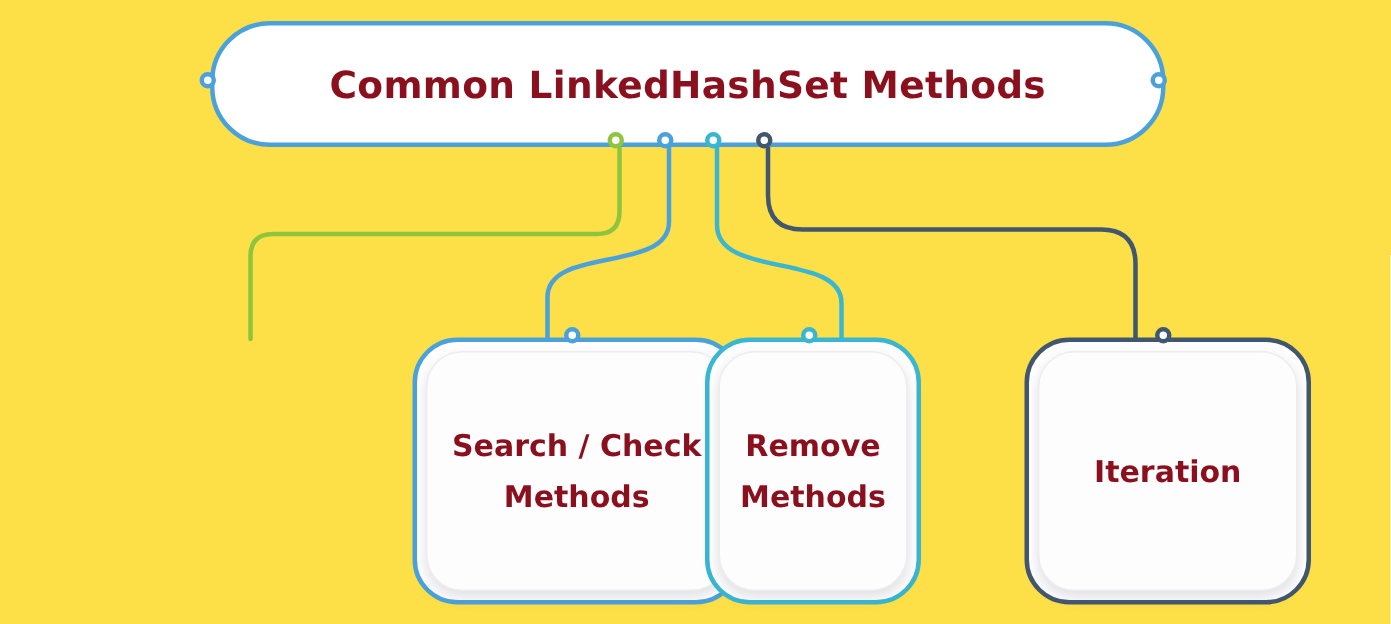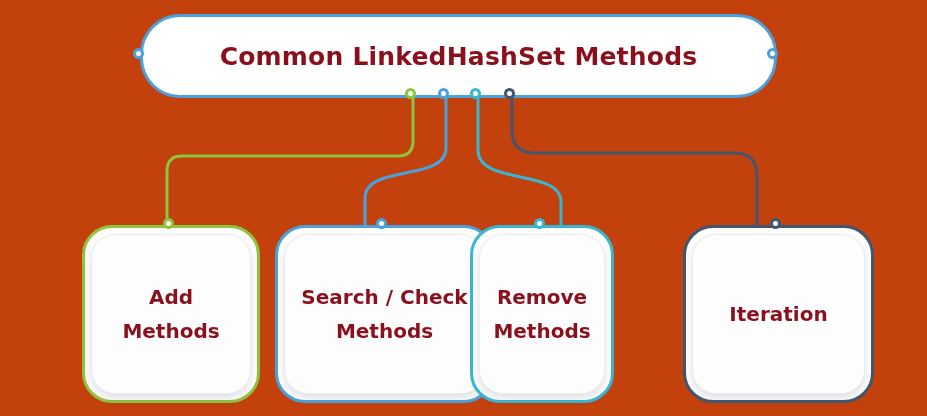--- a/index.html
+++ b/index.html
@@ -3,21 +3,21 @@
 <meta charset="utf-8">
 <style>
   * { margin: 0; padding: 0; box-sizing: border-box; }
   html, body { background: #ffffff; }
   body { font-family: "DejaVu Sans", "Liberation Sans", sans-serif; }
 
   .canvas {
     position: relative;
     width: 927px;
     height: 416px;
-    background: #c2410c;
+    background: #fde047;
     overflow: hidden;
   }
 
   
   .connectors {
     position: absolute;
     inset: 0;
     width: 927px;
     height: 416px;
     z-index: 1;
@@ -133,26 +133,20 @@
   </div>
 
   <div class="dot dot-root-left" style="--c: #4AA1DC;"></div>
   <div class="dot dot-root-right" style="--c: #4AA1DC;"></div>
 
   <div class="dot dot-anchor-green" style="--c: #8FC43E;"></div>
   <div class="dot dot-anchor-blue" style="--c: #4AA1DC;"></div>
   <div class="dot dot-anchor-cyan" style="--c: #38B6D2;"></div>
   <div class="dot dot-anchor-slate" style="--c: #41566F;"></div>
 
-  <div class="node node-1" style="--c: #8FC43E;">
-    <div class="node-dot"></div>
-    <div class="card">
-      <div class="node-label">Add Methods</div>
-    </div>
-  </div>
 
   <div class="node node-2" style="--c: #4AA1DC;">
     <div class="node-dot"></div>
     <div class="card">
       <div class="node-label">Search / Check
 Methods</div>
     </div>
   </div>
 
   <div class="node node-3" style="--c: #38B6D2;">

